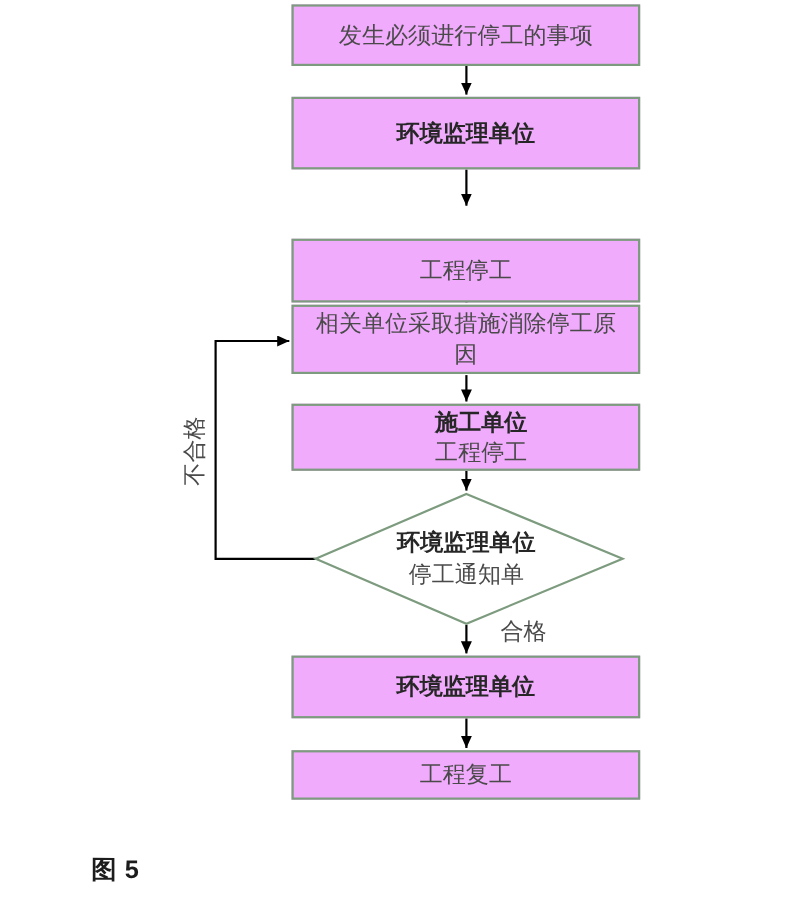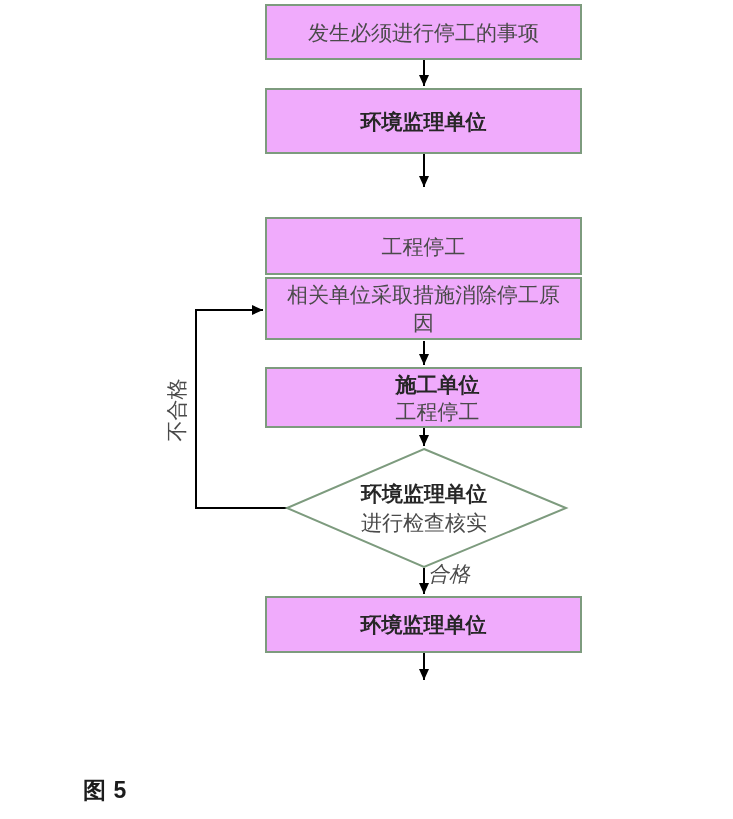--- a/index.html
+++ b/index.html
@@ -32,21 +32,21 @@
   }
   .node .ln-bold{font-weight:bold;color:var(--text-bold);}
   .diamond-text{
     position:absolute;left:304px;top:479px;width:240px;
     text-align:center;font-size:21px;line-height:29px;color:var(--text-regular);
   }
   .diamond-text .ln-bold{font-weight:bold;color:var(--text-bold);}
   .edge-label{
     position:absolute;font-size:21px;color:var(--text-regular);white-space:nowrap;
   }
-  .edge-label.pass{left:428px;top:560px;font-style:italic;}
+  .edge-label.pass{left:455px;top:560px;}
   .edge-label.fail{
     left:177px;top:410px;
     transform:translate(-50%,-50%) rotate(-90deg);
   }
   .caption{
     position:absolute;left:83px;top:775px;
     display:flex;gap:20px;align-items:baseline;
     font-size:23px;font-weight:bold;color:var(--caption);letter-spacing:0.5px;
     white-space:nowrap;
   }
@@ -101,28 +101,31 @@
     <span>因</span>
   </div>
 
   <div class="node n-apply">
     <span class="ln-bold">施工单位</span>
     <span>工程停工</span>
   </div>
 
   <div class="diamond-text">
     <div class="ln-bold">环境监理单位</div>
-    <div>进行检查核实</div>
+    <div>停工通知单</div>
   </div>
 
   <div class="edge-label pass">合格</div>
   <div class="edge-label fail">不合格</div>
 
   <div class="node n-resume-order">
     <span class="ln-bold">环境监理单位</span>
   </div>
 
+  <div class="node n-work-resume">
+    <span>工程复工</span>
+  </div>
 
   <div class="caption">
     <span>图 5</span>
   </div>
 
 </div>
 
 </body></html>

